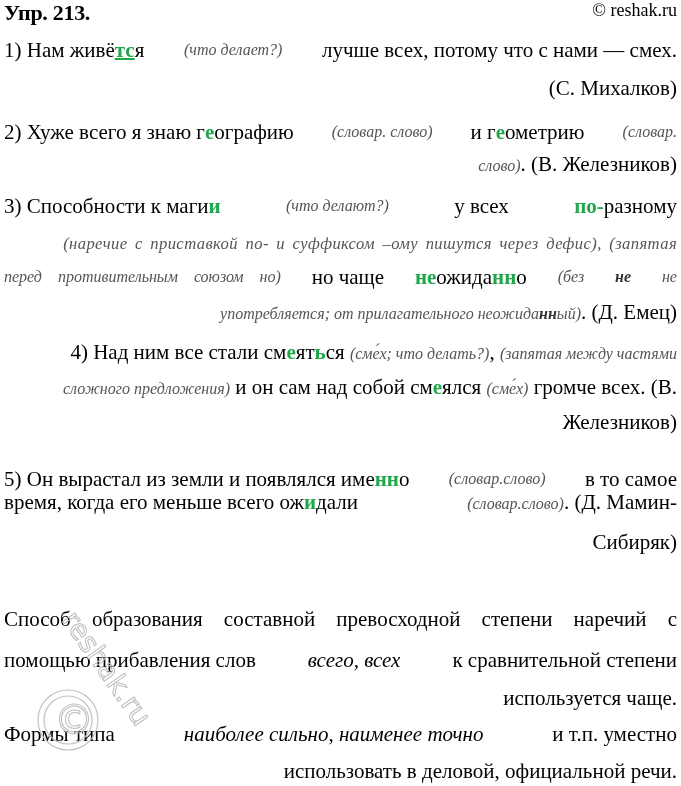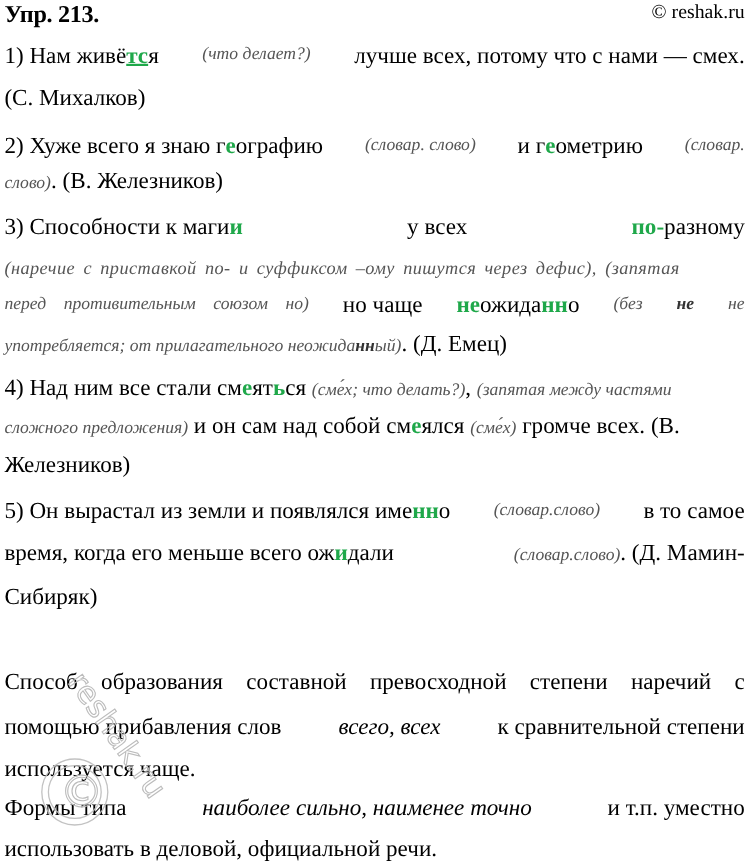--- a/index.html
+++ b/index.html
@@ -12,21 +12,21 @@
     .header { position: relative; height: 30px; text-align: center; }
     .ex-title {
       position: absolute; left: 0; top: 0px;
       font-weight: bold; font-size: 22px; letter-spacing: -0.3px;
     }
     .copyright {
       position: absolute; right: 0; top: 0px; font-size: 18px;
     }
     .line {
       position: absolute; left: 0; width: 673px;
-      font-size: 21px; line-height: 24px; white-space: nowrap;
+      font-size: 21px; line-height: 24px; white-space: nowrap; text-align: right;
     }
     .justify { display: flex; justify-content: space-between; }
     .note { font-style: italic; font-size: 16px; color: #555555; }
     .g { color: #1fa84a; font-weight: bold; }
     .gu { color: #1fa84a; font-weight: bold; text-decoration: underline; text-decoration-color: #1fa84a; text-decoration-thickness: 2px; }
     .bi { font-weight: bold; font-style: italic; color: #333; }
     .it { font-style: italic; }
     .watermark {
       position: absolute; left: 30px; top: 610px; width: 130px; height: 150px;
       pointer-events: none;
@@ -54,20 +54,21 @@
     <span class="note">(словар. слово)</span>
     <span><span>и г</span><span class="g">е</span><span>ометрию</span></span>
     <span class="note">(словар.</span>
   </div>
   <div class="line" style="top:152px;">
     <span class="note">слово)</span><span>. (В. Железников)</span>
   </div>
 
   <div class="line justify" style="top:194px;">
     <span><span>3)</span> <span>Способности к маги</span><span class="g">и</span></span>
+    <span class="note">(что делают?)</span>
     <span>у всех</span>
     <span><span class="g">по-</span><span>разному</span></span>
   </div>
   <div class="line" style="top:230px;">
     <span class="note" style="font-size:16.6px; letter-spacing:0.4px; word-spacing:3px;">(наречие с приставкой по- и суффиксом –ому пишутся через дефис), (запятая</span>
   </div>
   <div class="line justify" style="top:265px;">
     <span class="note" style="word-spacing:12px;">перед противительным союзом но)</span>
     <span>но чаще</span>
     <span><span class="g">не</span><span>ожида</span><span class="g">нн</span><span>о</span></span>
@@ -80,21 +81,21 @@
   </div>
 
   <div class="line" style="top:340px;">
     <span>4)</span> <span>Над ним все стали см</span><span class="g">е</span><span>ят</span><span class="g">ь</span><span>ся</span> <span class="note">(сме́х; что делать?)</span><span>,</span> <span class="note">(запятая между частями</span>
   </div>
   <div class="line" style="top:375px;">
     <span class="note">сложного предложения)</span> <span>и он сам над собой см</span><span class="g">е</span><span>ялся</span> <span class="note">(сме́х)</span> <span>громче всех. (В.</span>
   </div>
   <div class="line" style="top:410px;">Железников)</div>
 
-  <div class="line justify" style="top:452px;">
+  <div class="line justify" style="top:467px;">
     <span><span>5)</span> <span>Он вырастал из земли и появлялся име</span><span class="g">нн</span><span>о</span></span>
     <span class="note">(словар.слово)</span>
     <span>в то самое</span>
   </div>
   <div class="line justify" style="top:490px;">
     <span><span>время, когда его меньше всего ож</span><span class="g">и</span><span>дали</span></span>
     <span><span class="note">(словар.слово)</span><span>. (Д. Мамин-</span></span>
   </div>
   <div class="line" style="top:530px;">Сибиряк)</div>
 

